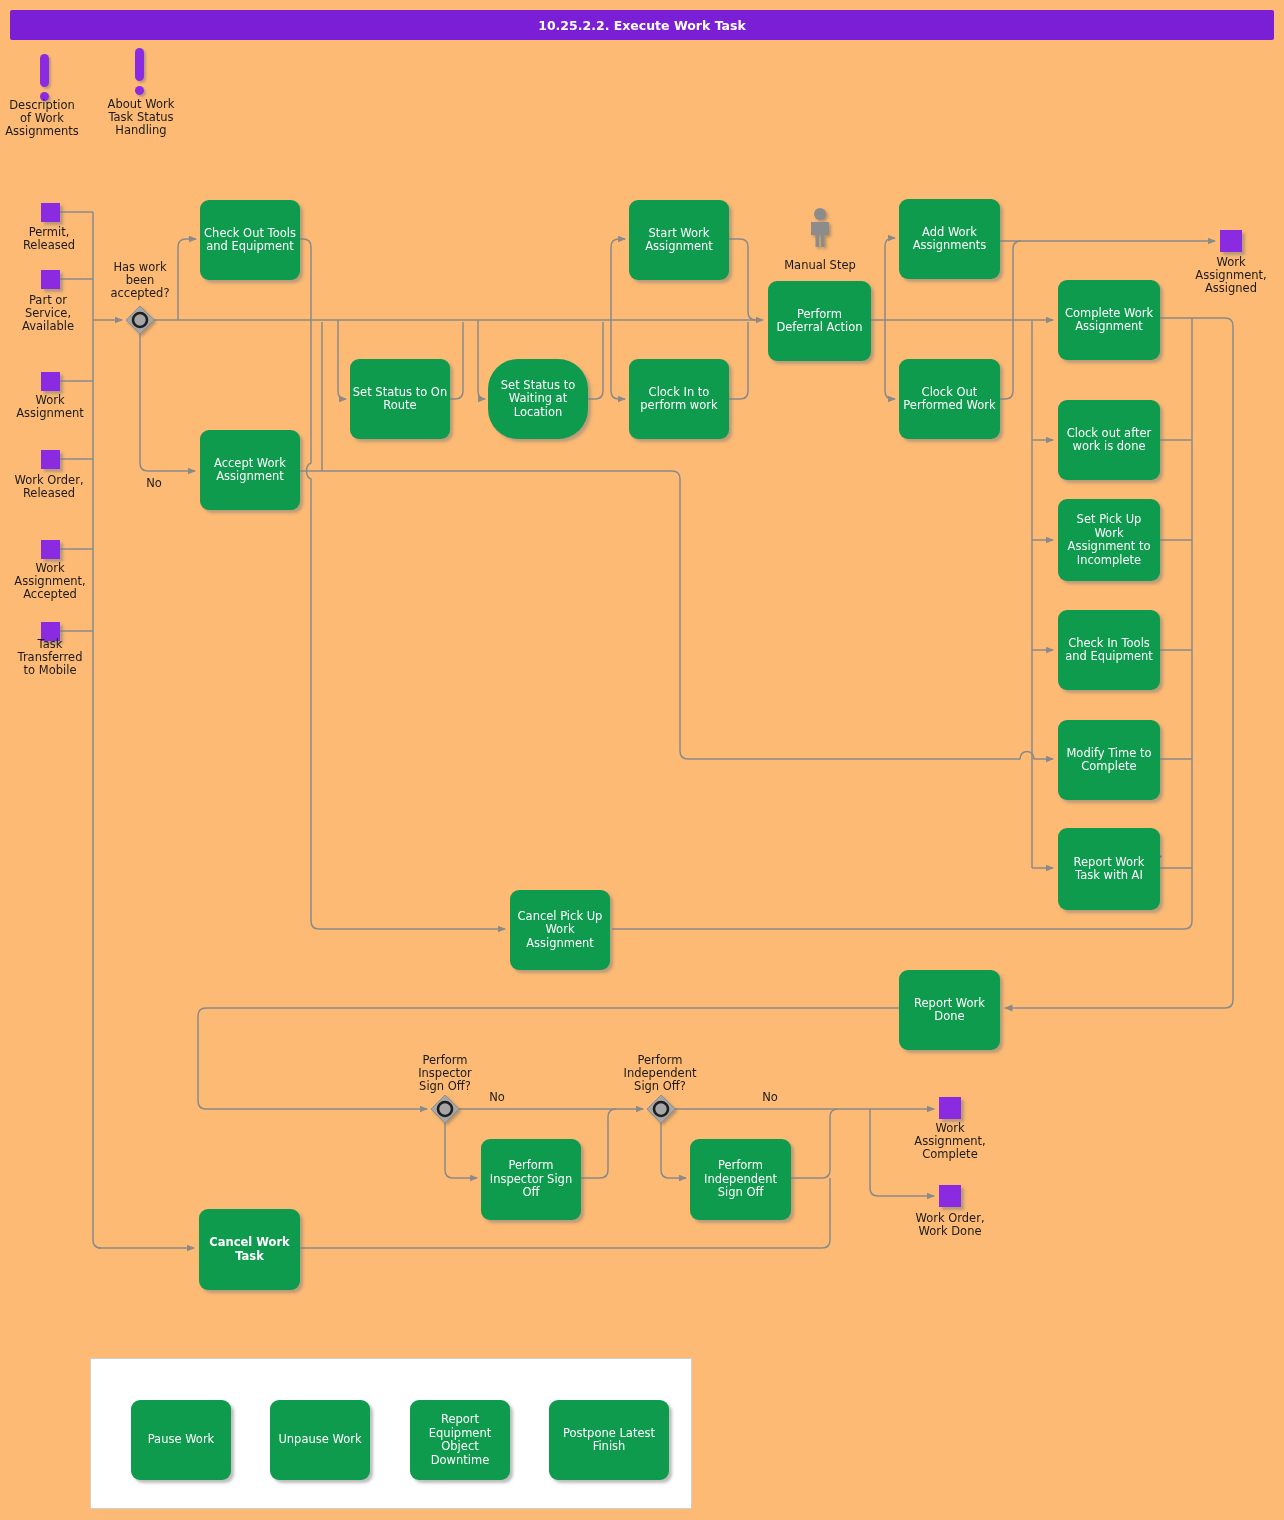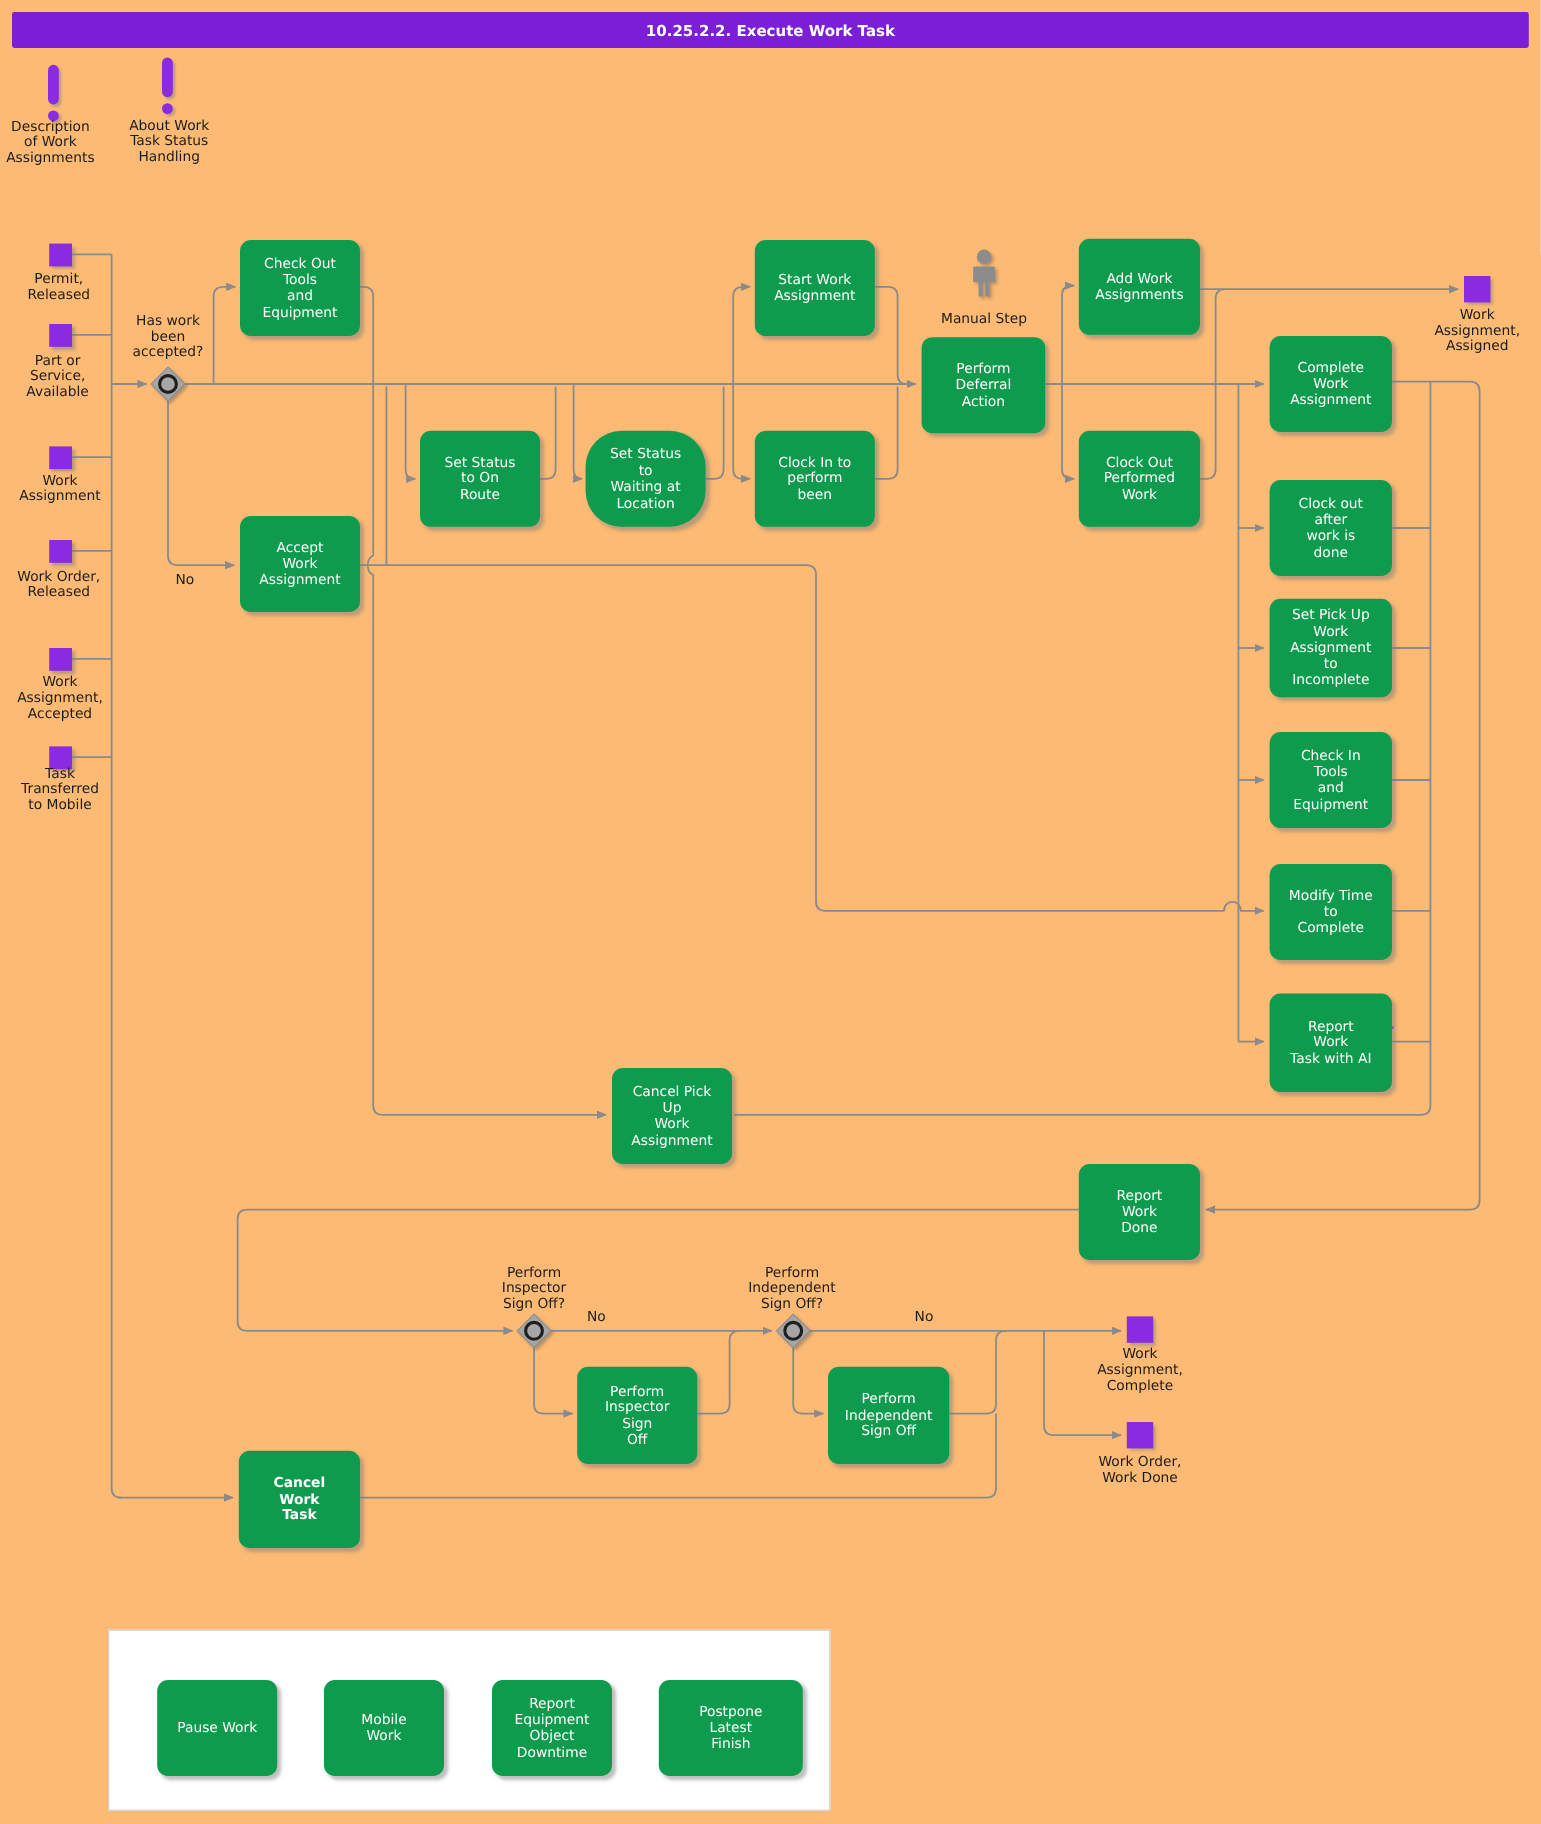--- a/index.html
+++ b/index.html
@@ -7,21 +7,21 @@
   #hdr{position:absolute;left:10px;top:10px;width:1264px;height:30px;background:var(--header);
        color:#fff;font-weight:bold;font-size:12.5px;display:flex;align-items:center;justify-content:center;border-radius:2px;}
   svg.layer{position:absolute;left:0;top:0;width:1284px;height:1520px;}
   .cn{stroke:var(--line);stroke-width:1.5;fill:none;stroke-linejoin:round;}
   .arrfill{fill:var(--line);}
   .diamond{fill:#a6a6a6;stroke:#8f8f8f;stroke-width:1;}
   .dring{fill:none;stroke:#1f1f1f;stroke-width:2.6;}
   .shadowed{filter:drop-shadow(2px 2px 1.5px rgba(90,90,90,0.45));}
   .box{position:absolute;background:var(--green);color:#fff;border-radius:9px;
        box-shadow:3px 3px 3px rgba(125,125,125,0.5);display:flex;align-items:center;justify-content:center;
-       text-align:center;font-size:11.5px;line-height:13.5px;white-space:pre-line;padding:16px;box-sizing:border-box;}
+       text-align:center;font-size:11.5px;line-height:13.5px;white-space:pre-line;padding:2px;box-sizing:border-box;}
   .cap{position:absolute;text-align:center;font-size:11.5px;line-height:13px;color:#1b1b1b;white-space:pre-line;}
   .evt{position:absolute;width:19px;height:19px;background:var(--purple);box-shadow:2.5px 2.5px 2.5px rgba(125,125,125,0.55);}
   .bang{position:absolute;width:10px;}
   .bang-bar{width:9px;height:33px;border-radius:4.5px;background:var(--purple);box-shadow:2px 2px 2px rgba(125,125,125,0.5);}
   .bang-dot{width:9px;height:9px;border-radius:50%;background:var(--purple);margin-top:5px;box-shadow:2px 2px 2px rgba(125,125,125,0.5);}
   .legend-box{position:absolute;border:1px solid #cfcfcf;background:#fff;}
   .spark{stroke:var(--sparkle);}
 </style>
 </head>
 <body>
@@ -171,21 +171,21 @@
   <div class="box" style="left:200px;top:430px;width:100px;height:80px;">Accept Work
 Assignment</div>
   <div class="box" style="left:350px;top:359px;width:100px;height:80px;">Set Status to On
 Route</div>
   <div class="box" style="left:488px;top:359px;width:100px;height:80px;border-radius:30px;">Set Status to
 Waiting at
 Location</div>
   <div class="box" style="left:629px;top:200px;width:100px;height:80px;">Start Work
 Assignment</div>
   <div class="box" style="left:629px;top:359px;width:100px;height:80px;">Clock In to
-perform been</div>
+perform work</div>
   <div class="box" style="left:768px;top:281px;width:103px;height:80px;">Perform
 Deferral Action</div>
   <div class="box" style="left:899px;top:199px;width:101px;height:80px;">Add Work
 Assignments</div>
   <div class="box" style="left:899px;top:359px;width:101px;height:80px;">Clock Out
 Performed Work</div>
   <div class="box" style="left:1058px;top:280px;width:102px;height:80px;">Complete Work
 Assignment</div>
   <div class="box" style="left:1058px;top:400px;width:102px;height:80px;">Clock out after
 work is done</div>
@@ -208,21 +208,21 @@
 Inspector Sign
 Off</div>
   <div class="box" style="left:690px;top:1139px;width:101px;height:81px;">Perform
 Independent
 Sign Off</div>
   <div class="box" style="left:199px;top:1209px;width:101px;height:81px;font-weight:bold;">Cancel Work
 Task</div>
 
   <div class="legend-box" style="left:90px;top:1358px;width:600px;height:149px;"></div>
   <div class="box" style="left:131px;top:1400px;width:100px;height:80px;">Pause Work</div>
-  <div class="box" style="left:270px;top:1400px;width:100px;height:80px;">Mobile Work</div>
+  <div class="box" style="left:270px;top:1400px;width:100px;height:80px;">Unpause Work</div>
   <div class="box" style="left:410px;top:1400px;width:100px;height:80px;">Report
 Equipment
 Object
 Downtime</div>
   <div class="box" style="left:549px;top:1400px;width:120px;height:80px;">Postpone Latest
 Finish</div>
 
 </div>
 
 </body></html>

